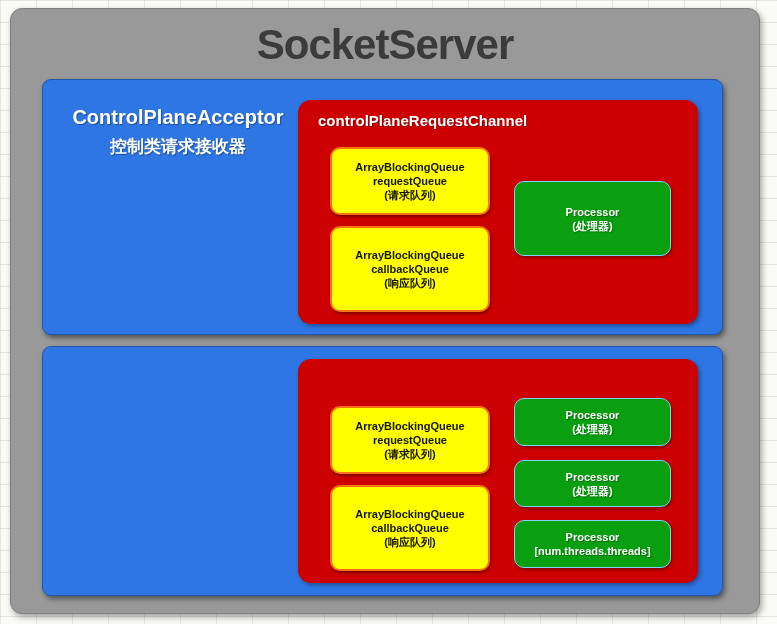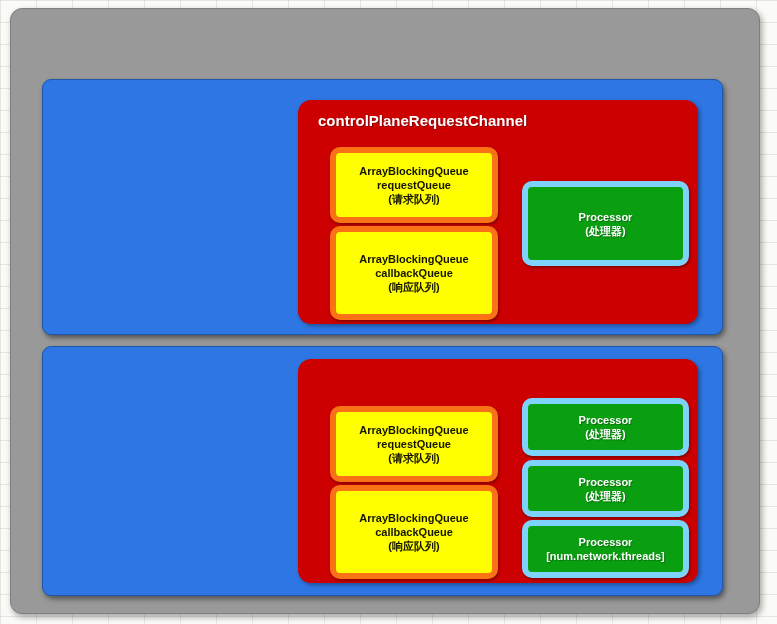--- a/index.html
+++ b/index.html
@@ -46,43 +46,47 @@
     position:absolute;left:20px;top:12px;
     font-size:15px;font-weight:bold;color:#fff;
     text-shadow:1px 1px 1px rgba(0,0,0,.3);
   }
   .node{
     position:absolute;display:flex;flex-direction:column;justify-content:center;align-items:center;
     text-align:center;border-radius:10px;box-shadow:1px 2px 3px rgba(0,0,0,.35);
   }
   .queue{
     left:32px;width:156px;background:var(--yellow,#ff0);
-    border:6px solid #f97316;color:#151500;
+    border:2px solid #f97316;color:#151500;
     font-size:11px;font-weight:bold;line-height:14px;
   }
   .queue-request{top:47px;height:64px;}
   .queue-callback{top:126px;height:82px;}
   .proc{
     left:216px;width:155px;background:var(--green,#0a9f10);
-    border:6px solid #7dd3fc;color:#fff;
+    border:1px solid #7dd3fc;color:#fff;
     font-size:11px;font-weight:bold;line-height:14px;
     text-shadow:1px 1px 1px rgba(0,0,0,.3);
-    margin-left:8px;
   }
   .proc-control{top:81px;height:73px;}
   .proc-d1{top:39px;height:46px;}
   .proc-d2{top:101px;height:45px;}
   .proc-d3{top:161px;height:46px;}
 </style>
 </head>
 <body>
 
 <div class="server">
+  <div class="title">SocketServer</div>
 
   <div class="acceptor acceptor-control">
+    <div class="acceptor-label">
+      <div class="acceptor-en">ControlPlaneAcceptor</div>
+      <div class="acceptor-zh">控制类请求接收器</div>
+    </div>
     <div class="channel">
       <div class="channel-title">controlPlaneRequestChannel</div>
       <div class="node queue queue-request">
         <div>ArrayBlockingQueue</div>
         <div>requestQueue</div>
         <div>(请求队列)</div>
       </div>
       <div class="node queue queue-callback">
         <div>ArrayBlockingQueue</div>
         <div>callbackQueue</div>
@@ -112,17 +116,17 @@
       <div class="node proc proc-d1">
         <div>Processor</div>
         <div>(处理器)</div>
       </div>
       <div class="node proc proc-d2">
         <div>Processor</div>
         <div>(处理器)</div>
       </div>
       <div class="node proc proc-d3">
         <div>Processor</div>
-        <div>[num.network.threads]</div>
+        <div>[num.threads.threads]</div>
       </div>
     </div>
   </div>
 </div>
 
 </body></html>

